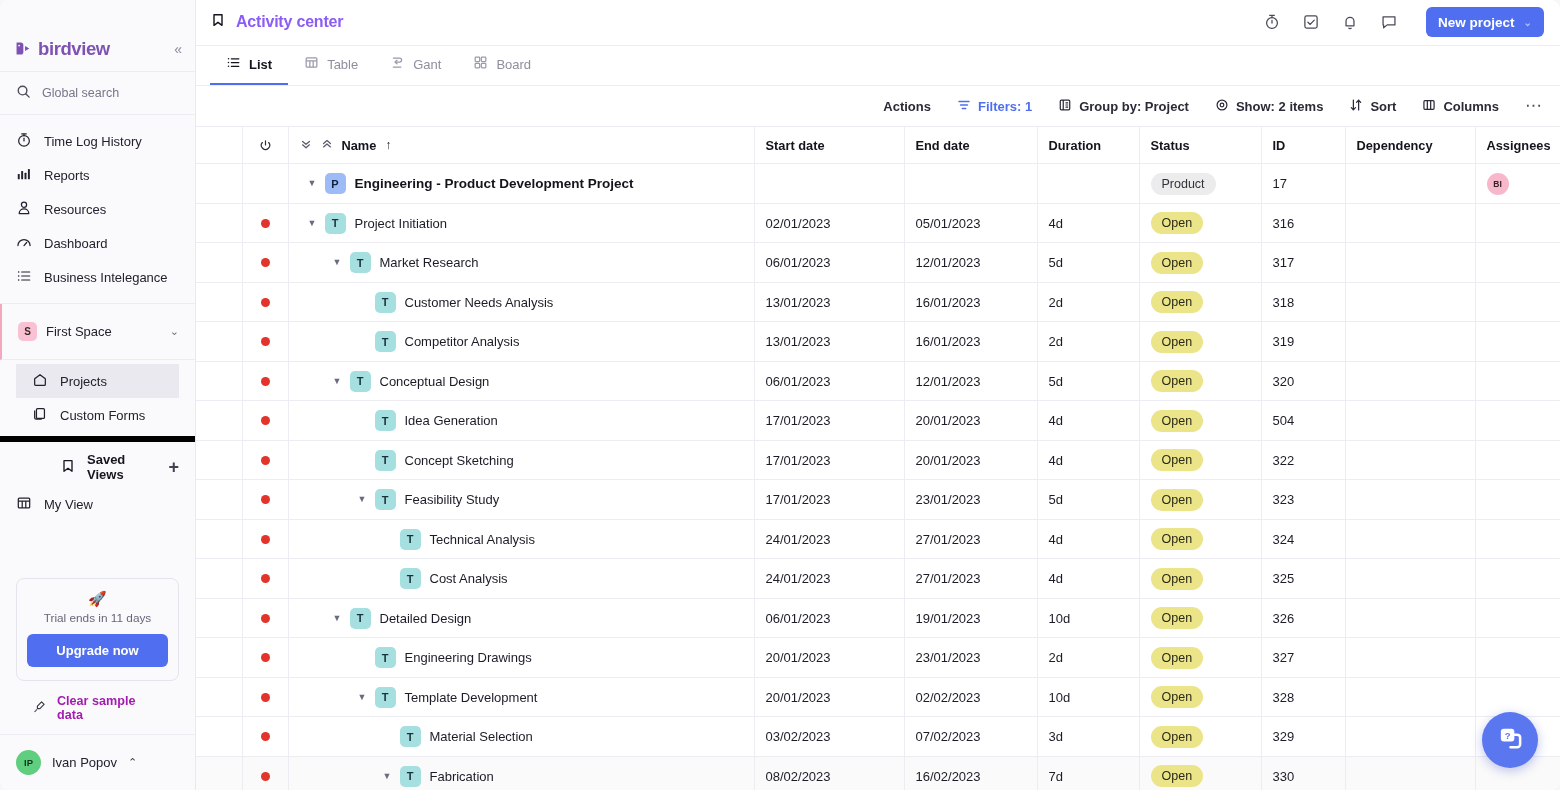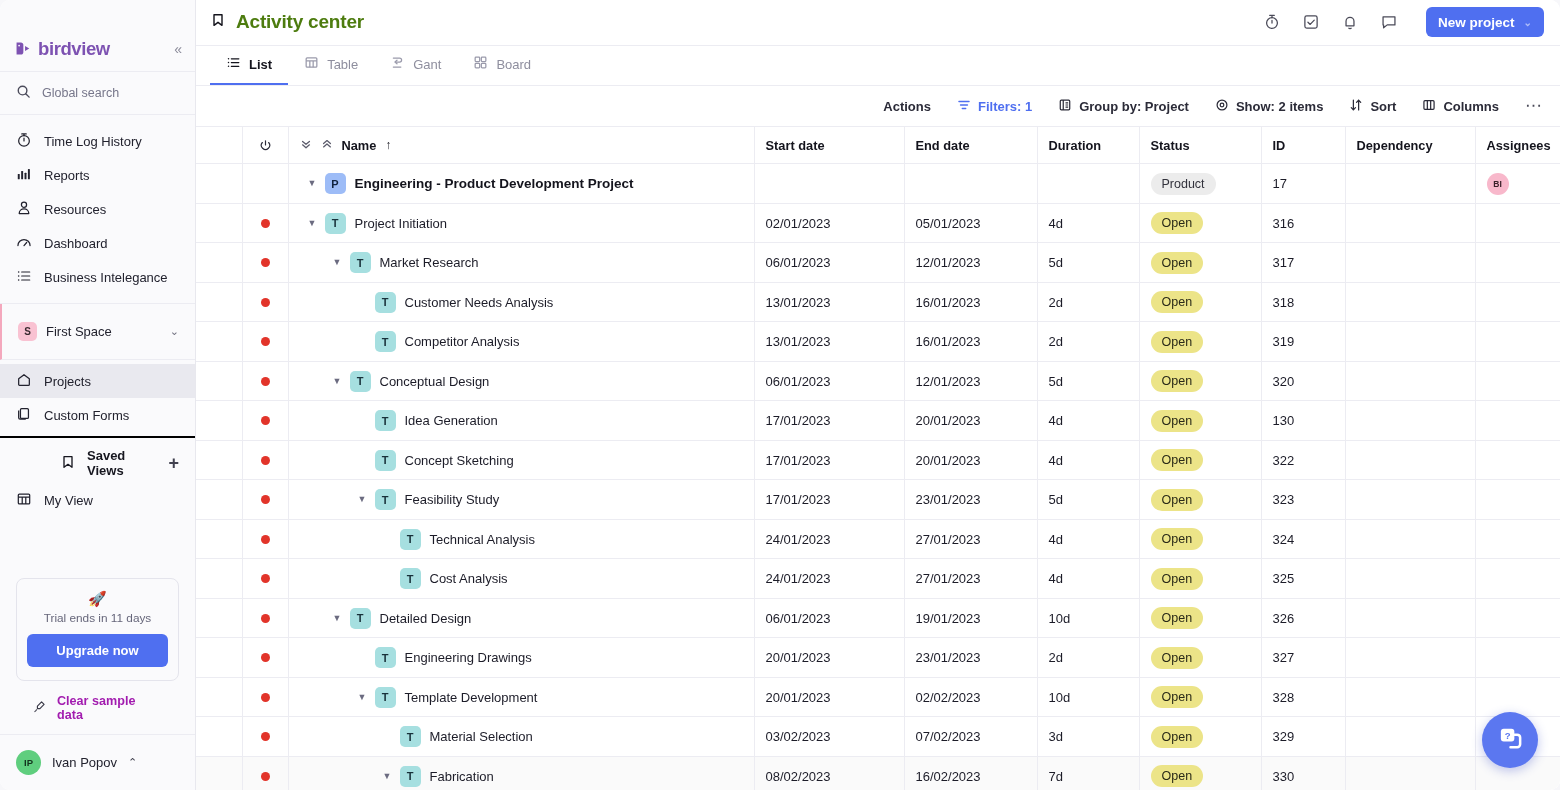--- a/index.html
+++ b/index.html
@@ -59,21 +59,21 @@
     border-left: 2px solid #f4a8bd; cursor: pointer;
   }
   .space-badge {
     width: 19px; height: 19px; border-radius: 5px; background: #f9c2d2;
     color: #3a2a30; font-size: 10px; font-weight: 700;
     display: flex; align-items: center; justify-content: center;
     flex: 0 0 19px;
   }
   .space-name { font-size: 13px; color: #22222e; }
   .space-chev { margin-left: auto; color: #70707f; font-size: 11px; }
-  .sb-group { padding: 4px 0; border-bottom: 2px solid #000000; }
+  .sb-group { padding: 4px 16px; border-bottom: 6px solid #000000; }
   .sb-item.active { background: #e9e9ef; font-weight: 400; }
   .sb-saved-head {
     height: 40px; display: flex; align-items: center; gap: 11px;
     padding: 0 16px; font-size: 13px; font-weight: 700; color: #16161f;
     margin-top: 5px;
     margin-left: 44px;
   }
   .sb-plus { margin-left: auto; color: #41414f; font-size: 18px; line-height: 1; cursor: pointer; }
   .sb-spacer { flex: 1 1 auto; }
   .trial-card {
@@ -105,21 +105,21 @@
   .user-name { font-size: 13px; color: #22222e; }
   .user-chev { color: #40404e; font-size: 11px; }
 
   
   .main { flex: 1 1 auto; display: flex; flex-direction: column; min-width: 0; background: #fff; }
   .topbar {
     height: 46px; display: flex; align-items: center; padding: 0 16px 0 14px;
     border-bottom: 1px solid #ececf2; gap: 10px; background: #fff;
   }
   .page-title {
-    font-size: 19px; font-weight: 700; color: #4d7c0f; letter-spacing: -0.2px;
+    font-size: 16px; font-weight: 700; color: #8b5cf6; letter-spacing: -0.2px;
   }
   .top-icons { margin-left: auto; display: flex; align-items: center; gap: 21px; padding-right: 18px; }
   .top-ic { color: #4a4a58; cursor: pointer; display: flex; }
   .newproj {
     display: flex; align-items: center; gap: 9px; background: #4f6ff0;
     color: #fff; border: none; border-radius: 6px; height: 30px; padding: 0 12px;
     font-size: 13.5px; font-weight: 700; cursor: pointer;
     font-family: "Liberation Sans", sans-serif;
   }
   .newproj .sep { opacity: .55; font-size: 10px; }
@@ -695,21 +695,21 @@
                   <span class="tw"></span>
                   <span class="tw"></span>
                   <span class="tbadge">T</span>
                   <span class="nm">Idea Generation</span>
                 </div>
               </td>
               <td>17/01/2023</td>
               <td class="ed">20/01/2023</td>
               <td class="dur">4d</td>
               <td><span class="badge open">Open</span></td>
-              <td>130</td>
+              <td>504</td>
               <td></td>
               <td></td>
             </tr>
             <tr>
               <td></td>
               <td>
                 <div class="dot"></div>
               </td>
               <td>
                 <div class="namecell">

